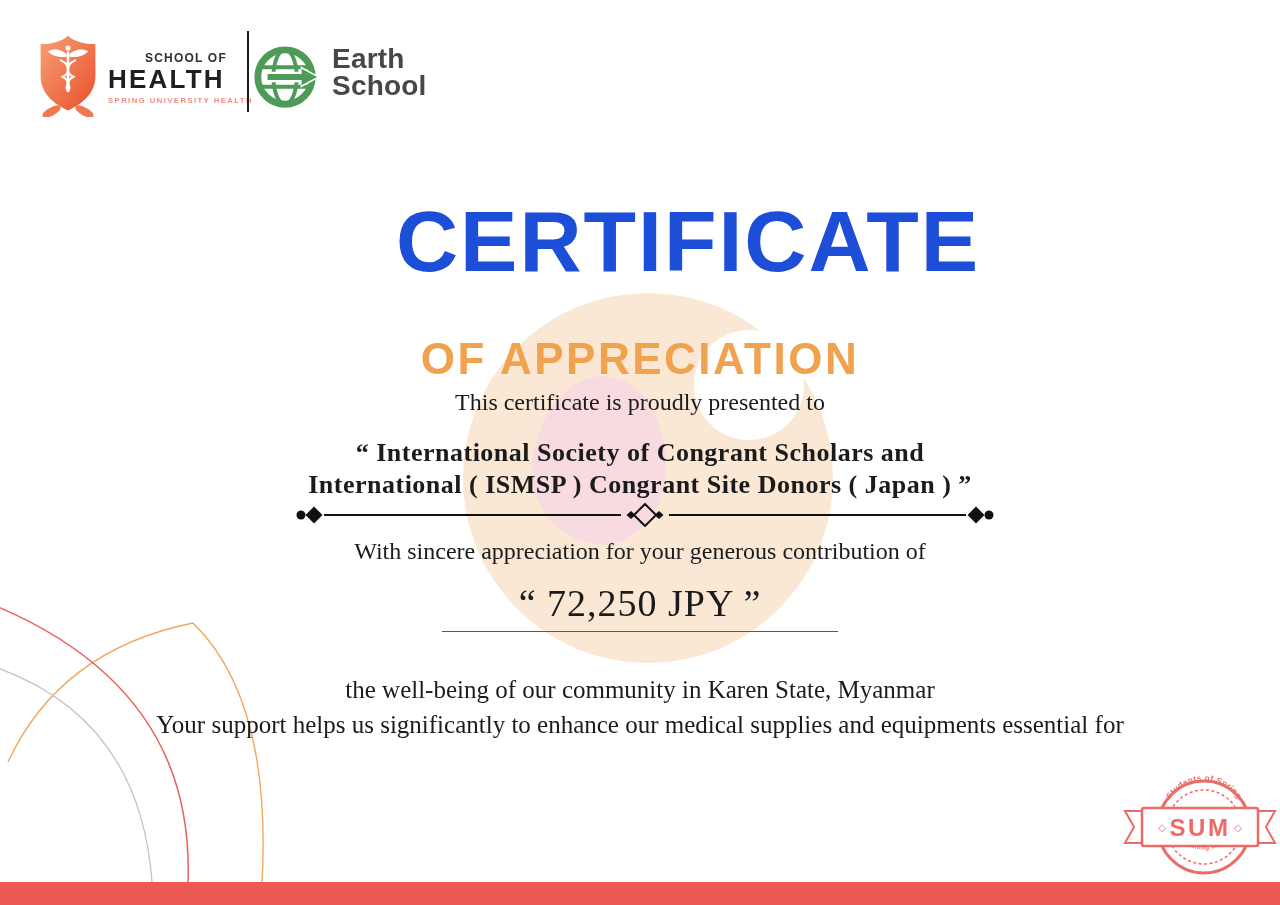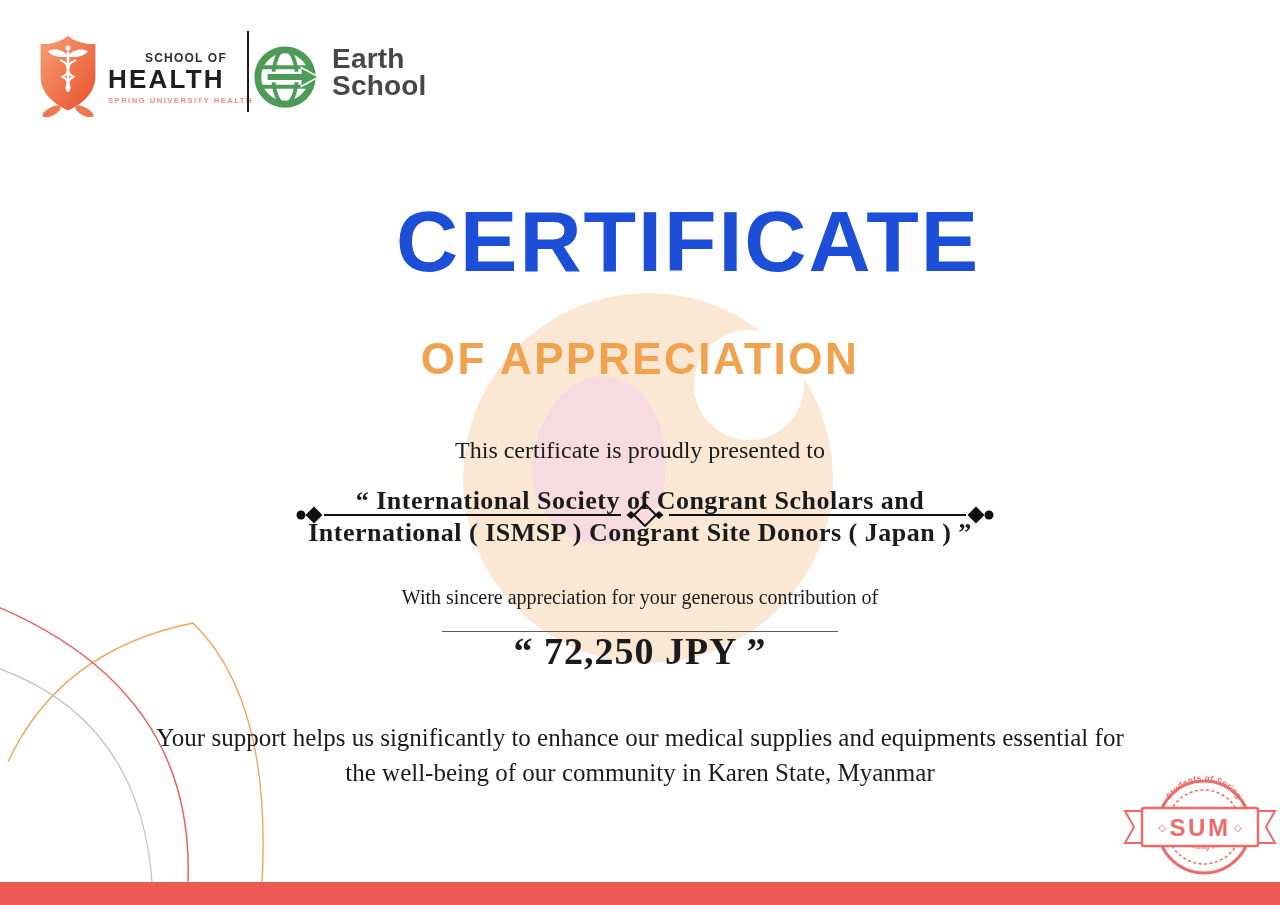--- a/index.html
+++ b/index.html
@@ -24,28 +24,28 @@
   .logo-divider{position:absolute;left:247px;top:31px;width:2px;height:81px;background:#1c1c1c;}
   .globe-svg{position:absolute;left:252px;top:42px;}
   .em-text{position:absolute;left:332px;top:45px;color:#474747;font-weight:800;
            font-size:28px;line-height:27px;letter-spacing:0.2px;}
   
   .title-main{position:absolute;left:0;top:192px;width:100%;text-align:center;z-index:5;
     font-size:86px;font-weight:800;color:#1d4ed8;letter-spacing:2px;padding-left:48px;}
   .title-sub{position:absolute;left:0;top:303px;width:100%;text-align:center;z-index:5;
     font-size:44px;font-weight:800;color:#F1A24F;letter-spacing:2.5px;margin-top:31px;}
   
-  .serif{font-family:"Liberation Serif",serif;color:#1b1b1b;margin-top:48px;}
+  .serif{font-family:"Liberation Serif",serif;color:#1b1b1b;}
   .intro{position:absolute;left:0;top:389px;width:100%;text-align:center;z-index:5;font-size:24px;}
   .recipient{position:absolute;left:0;top:437px;width:100%;text-align:center;z-index:5;
     font-size:26px;font-weight:700;line-height:32px;letter-spacing:0.5px;}
   .ornament{position:absolute;left:295px;top:503px;z-index:5;}
-  .appreciation{position:absolute;left:0;top:538px;width:100%;text-align:center;z-index:5;font-size:20px;}
+  .appreciation{position:absolute;left:0;top:538px;width:100%;text-align:center;z-index:5;font-size:24px;}
   .amount{position:absolute;left:0;top:581px;width:100%;text-align:center;z-index:5;
-    font-size:38px;font-weight:700;letter-spacing:1px;}
+    font-size:38px;font-weight:400;letter-spacing:1px;}
   .amount-underline{position:absolute;left:442px;top:631px;width:396px;height:0;
     border-top:1.6px solid #5a5a5a;z-index:5;}
   .body-par{position:absolute;left:50px;top:672px;width:1180px;text-align:center;z-index:6;
     font-size:25px;line-height:35px;}
   
   .stamp{position:absolute;left:1122px;top:770px;z-index:4;}
   .footer-bar{position:absolute;left:0;top:882px;width:1280px;height:23px;background:#ED5A55;z-index:2;}
 </style>
 </head>
 <body>
@@ -130,22 +130,22 @@
     <path d="M681,3.5 L689.5,12 L681,20.5 L672.5,12 Z" fill="#111"></path>
     <circle cx="694" cy="12" r="4.5" fill="#111"></circle>
   </svg>
 
   <div class="appreciation serif">With sincere appreciation for your generous contribution of</div>
 
   <div class="amount serif">“ 72,250 JPY ”</div>
   <div class="amount-underline"></div>
 
   <div class="body-par serif">
+    <div>the well-being of our community in Karen State, Myanmar</div>
     <div>Your support helps us significantly to enhance our medical supplies and equipments essential for</div>
-    <div>the well-being of our community in Karen State, Myanmar</div>
   </div>
 
   <svg class="stamp" width="156" height="120" viewBox="0 0 156 120">
     <defs>
       <path id="arcTop" d="M 46,68 A 40,40 0 1 1 118,68"></path>
       <path id="arcBottom" d="M 44,52 A 40,40 0 0 0 120,52"></path>
     </defs>
     <circle cx="82" cy="57" r="46" fill="#ffffff" stroke="#ED6B67" stroke-width="3"></circle>
     <circle cx="82" cy="57" r="37" fill="none" stroke="#ED6B67" stroke-width="1.5" stroke-dasharray="3 2.5"></circle>
     <text font-family="Liberation Sans, sans-serif" font-size="8" font-weight="700" fill="#ED6B67" letter-spacing="0.5">

